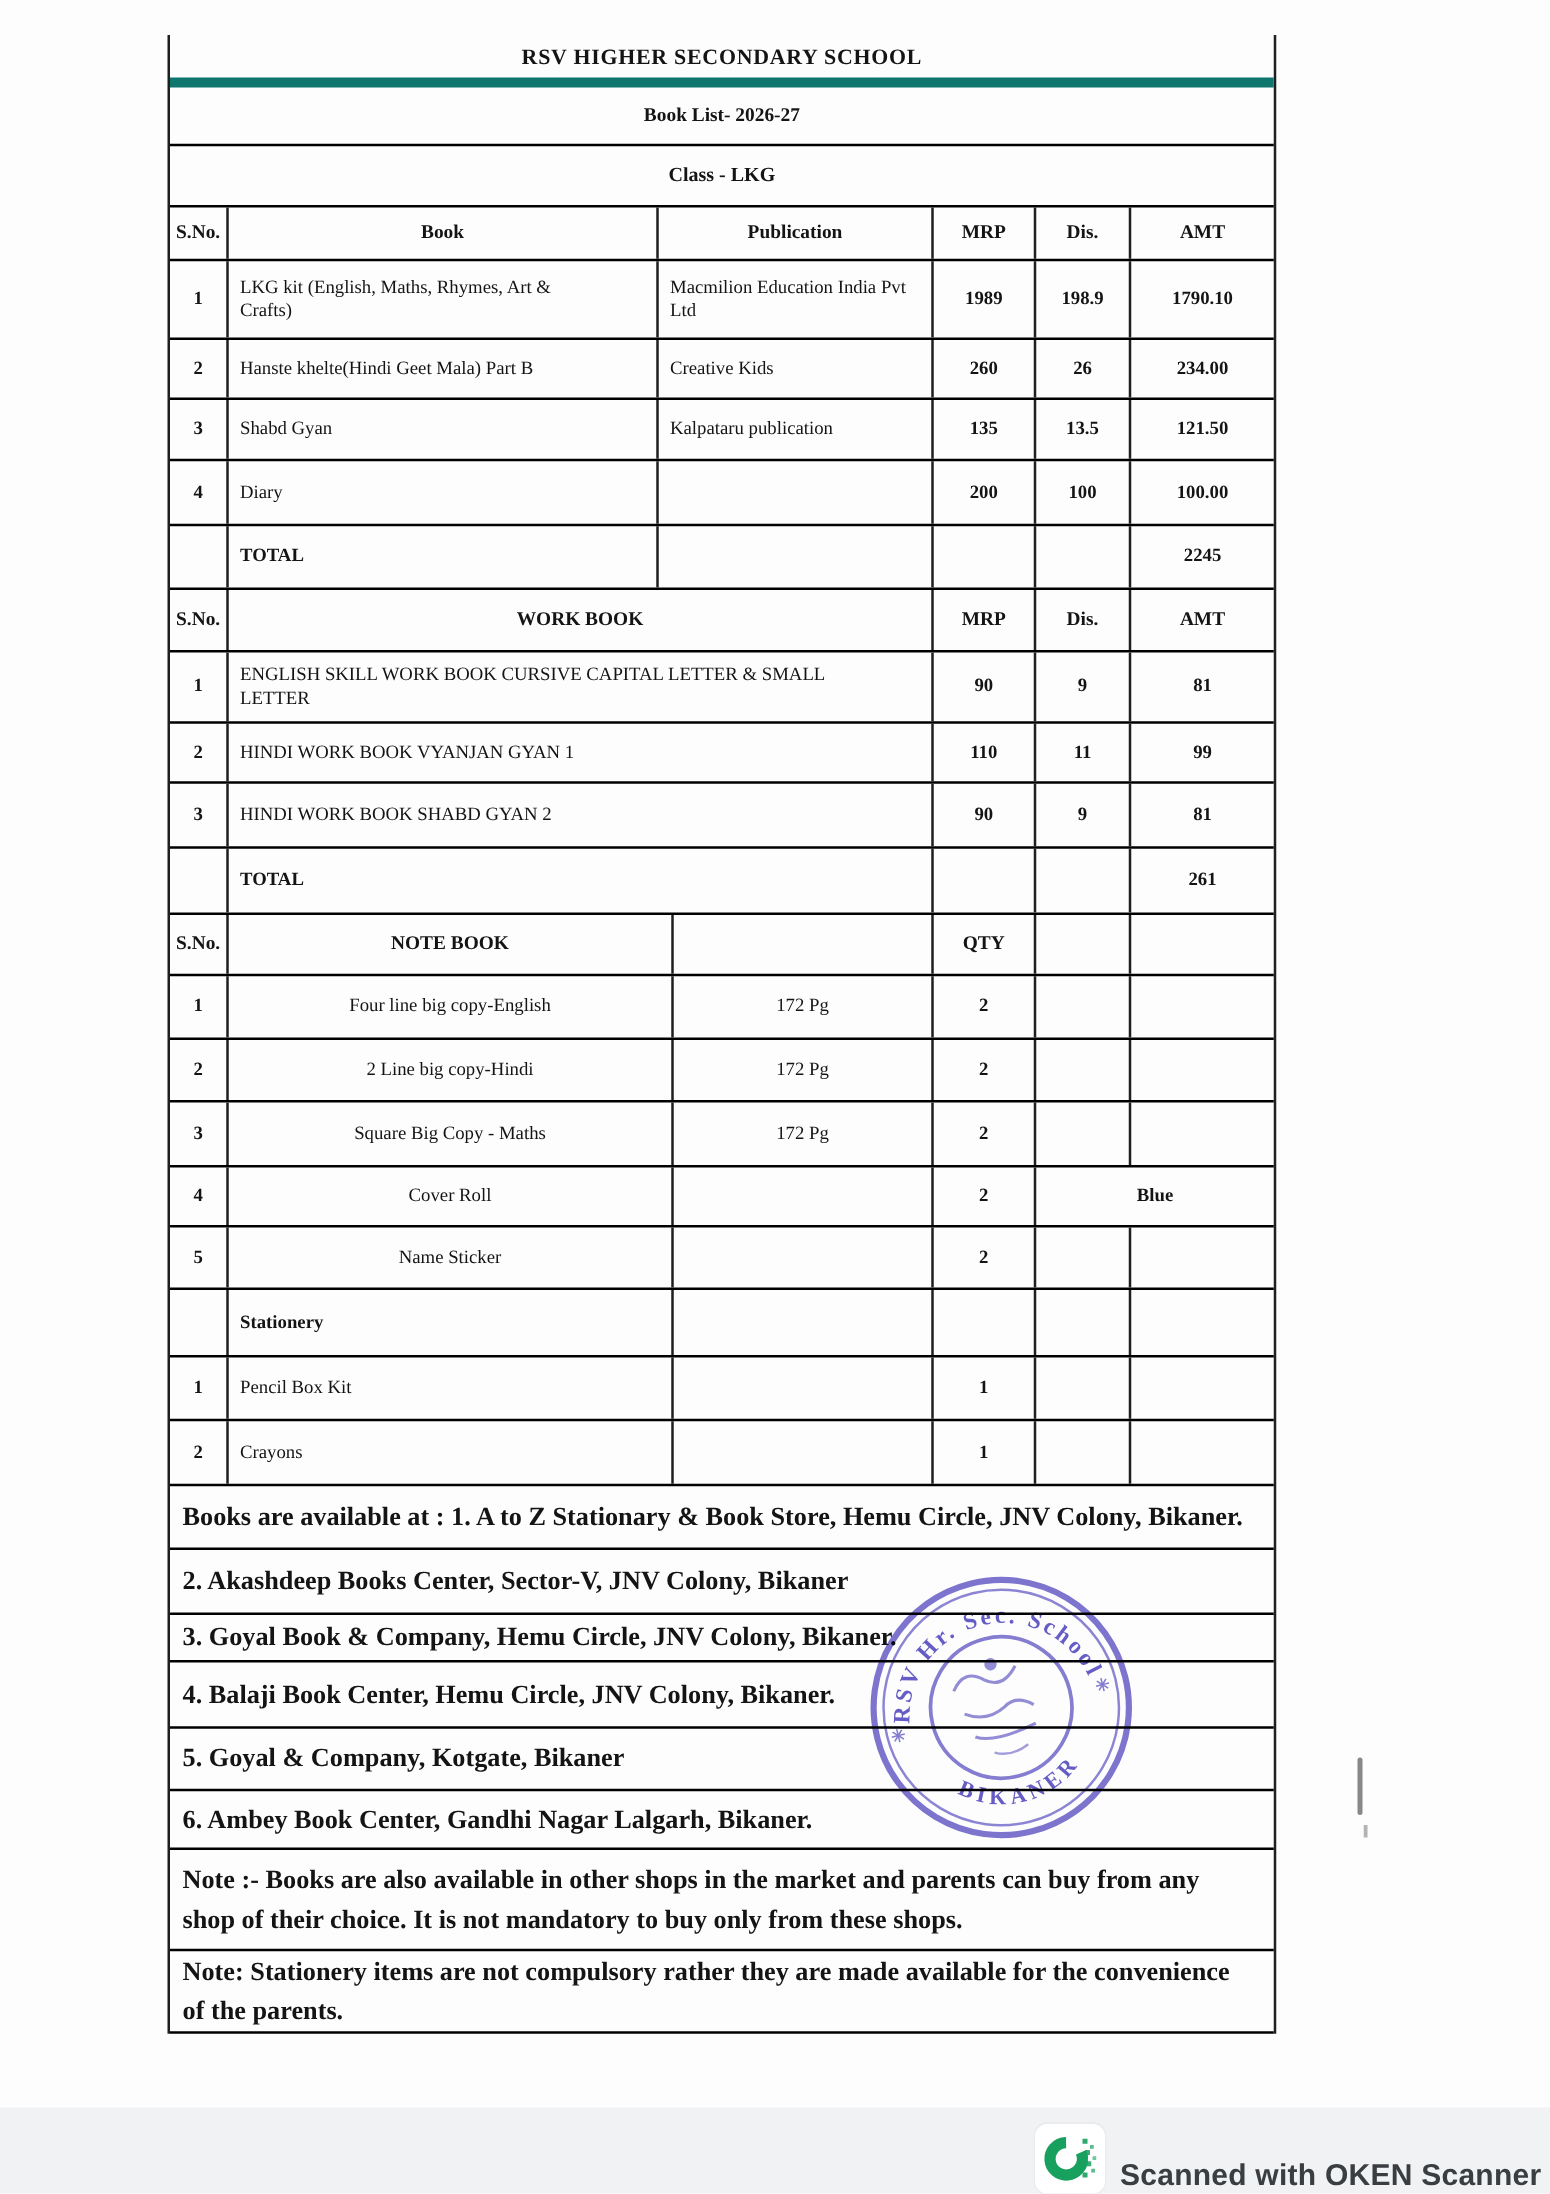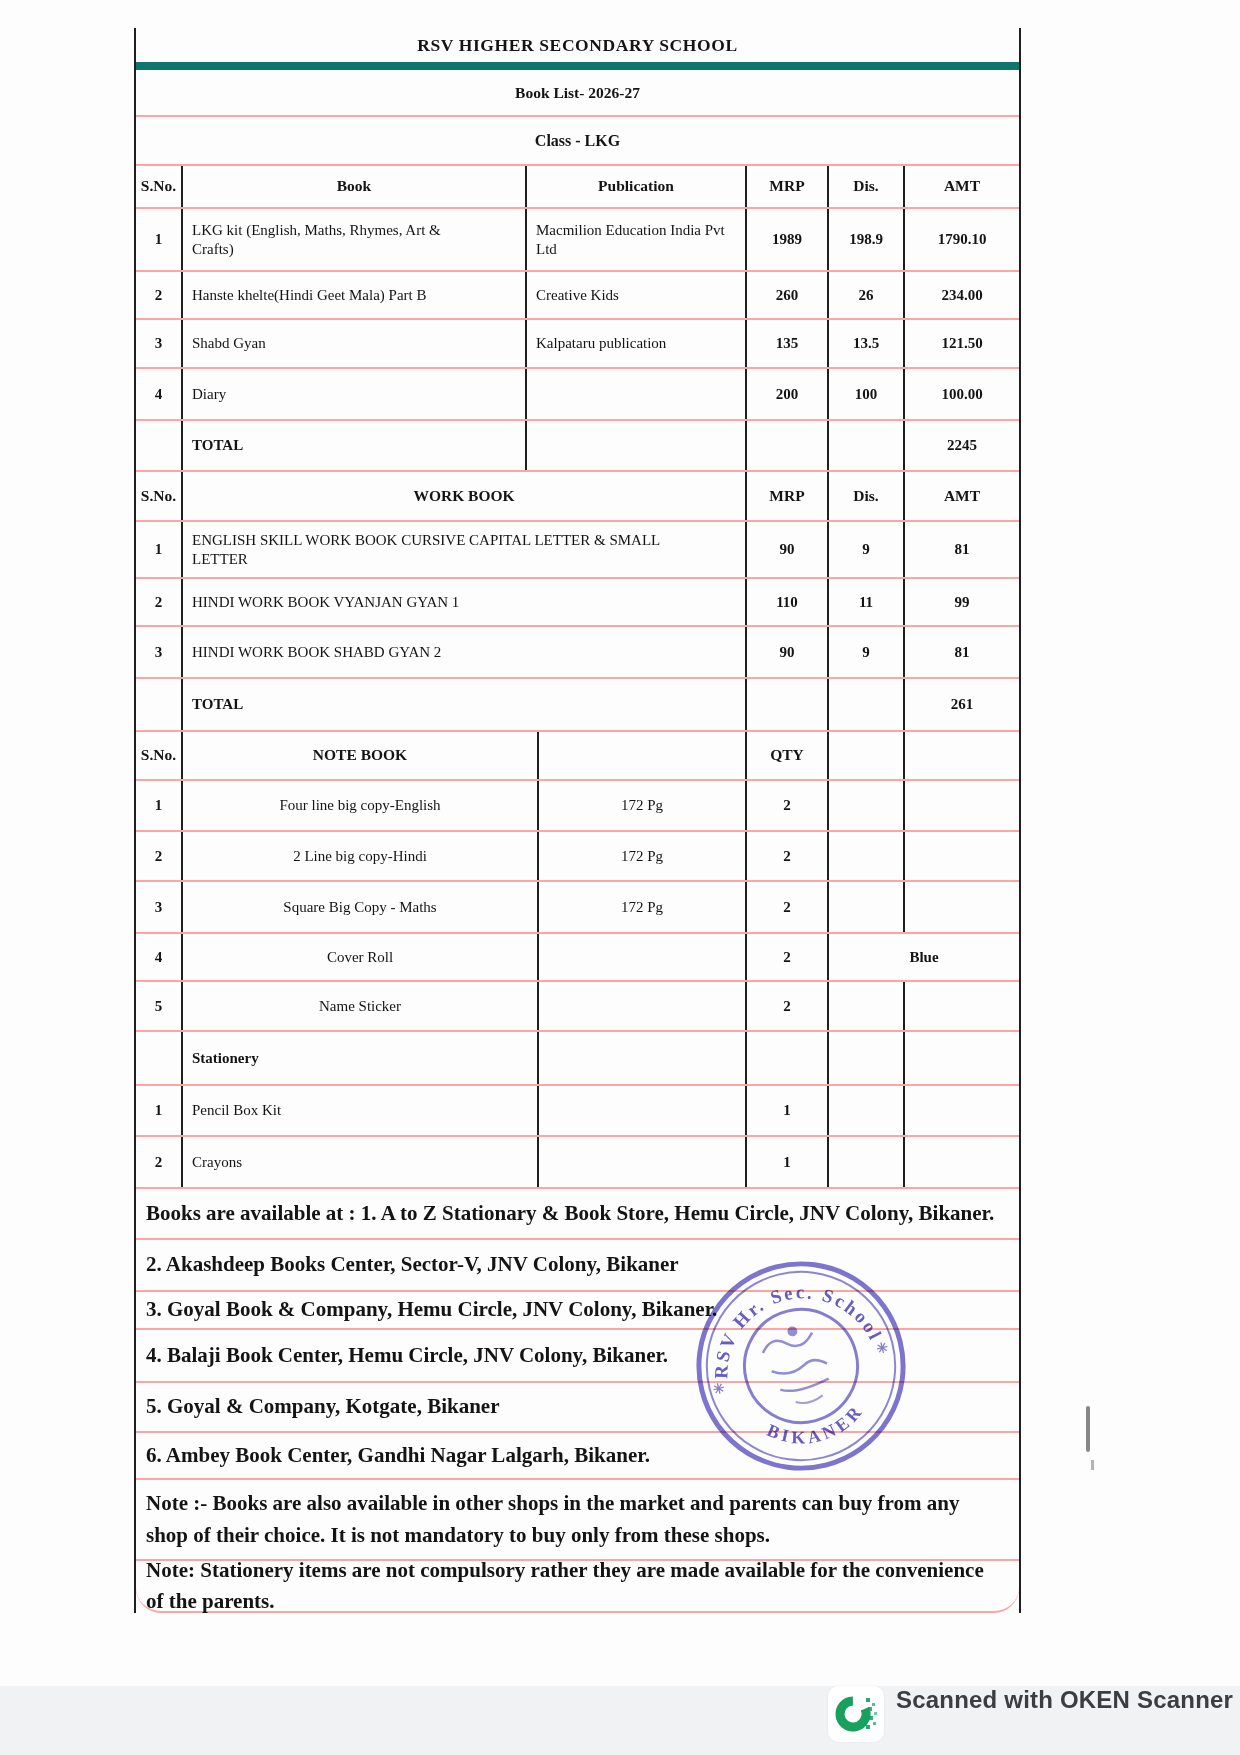--- a/index.html
+++ b/index.html
@@ -7,21 +7,21 @@
     width:1240px;height:1755px;position:relative;overflow:hidden;
     background:#fdfdfd;
     font-family:"Liberation Serif", serif;
     color:#141414;
   }
   .doc{
     position:absolute;left:134px;top:28px;width:887px;box-sizing:border-box;
     border-left:2px solid #1f1f1f;border-right:2px solid #1f1f1f;
     background:transparent;
   }
-  .row,.trow{box-sizing:border-box;border-bottom:2px solid #fca5a5;}
+  .row,.trow{box-sizing:border-box;border-bottom:2px solid #000000;}
   .row{display:flex;align-items:center;justify-content:center;}
   .trow{display:grid;font-family:Liberation Serif, serif;}
   .tcell{
     box-sizing:border-box;border-right:2px solid #1f1f1f;
     display:flex;align-items:center;justify-content:flex-start;
     padding:2px 6px;font-size:15px;line-height:1.22;
   }
   .tcell:last-child{border-right:none;}
   .c{justify-content:center;text-align:center;}
   .l{justify-content:flex-start;text-align:left;padding-left:9px;}
@@ -47,21 +47,21 @@
   .edge-artifact{
     position:absolute;left:1086px;top:1406px;width:4px;height:46px;
     background:#4a4a4a;opacity:.65;border-radius:2px;
   }
   .edge-artifact2{
     position:absolute;left:1091px;top:1460px;width:3px;height:10px;
     background:#6a6a6a;opacity:.5;
   }
   .footer{
     position:absolute;left:0;top:1686px;width:1240px;height:69px;
-    background:#f1f2f4;display:flex;align-items:flex-start;
+    background:#f1f2f4;display:flex;align-items:flex-end;
     padding-left:828px;box-sizing:border-box;
     font-family:"Liberation Sans",sans-serif;
   }
   .oken-tile{
     width:56px;height:56px;background:#ffffff;border-radius:10px;
     display:flex;align-items:center;justify-content:center;flex:0 0 auto;
     box-shadow:0 0 2px rgba(0,0,0,.08);
   }
   .oken-text{
     margin-left:12px;font-size:24px;font-weight:600;color:#3a3e41;
@@ -256,21 +256,21 @@
       </div>
       <div class="row" style="height: 50px;">
         <div class="info-cell" style="width: 100%;">5. Goyal &amp; Company, Kotgate, Bikaner</div>
       </div>
       <div class="row" style="height: 47px;">
         <div class="info-cell" style="width: 100%;">6. Ambey Book Center, Gandhi Nagar Lalgarh, Bikaner.</div>
       </div>
       <div class="row" style="height: 81px;">
         <div class="info-cell" style="width: 100%; padding-right: 14px;">Note :- Books are also available in other shops in the market and parents can buy from any shop of their choice. It is not mandatory to buy only from these shops.</div>
       </div>
-      <div class="row" style="height: 52px; border-radius: 25px;">
+      <div class="row" style="height: 66px;">
         <div class="info-cell" style="width: 100%; padding-right: 14px;">Note: Stationery items are not compulsory rather they are made available for the convenience of the parents.</div>
       </div>
     </div>
 </div>
 
 <svg class="stamp" viewBox="-115 -115 230 230">
   <g fill="none" stroke="var(--stamp-ink,#4b40bd)">
     <circle r="103" stroke-width="5" opacity=".85"></circle>
     <circle r="95" stroke-width="2" opacity=".75"></circle>
     <circle r="57" stroke-width="3" opacity=".8"></circle>

